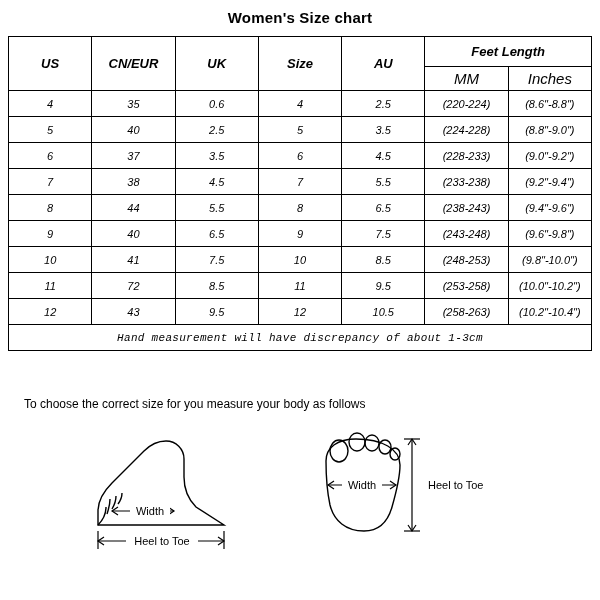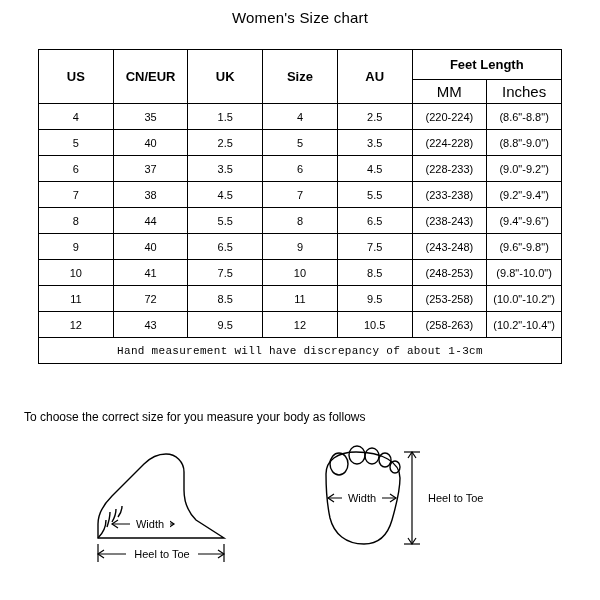--- a/index.html
+++ b/index.html
@@ -12,29 +12,30 @@
     overflow: hidden;
   }
   .page {
     width: 600px; height: 600px;
     position: relative;
     padding: 0 8px;
   }
   .title {
     text-align: center;
     font-size: 15px;
-    font-weight: normal;
+    font-weight: bold;
     padding: 9px 0 7px 0;
     letter-spacing: 0.2px;
   }
   table.size-chart {
     border-collapse: collapse;
-    width: 524px;
-    margin: 16px auto;
+    width: 584px;
+    margin: 3px auto;
     table-layout: fixed;
+    font-style: italic;
   }
   table.size-chart th, table.size-chart td {
     border: 1px solid #000;
     text-align: center;
     font-size: 11px;
     height: 26px;
     padding: 0;
     font-weight: normal;
   }
   table.size-chart th.hdr {
@@ -99,21 +100,21 @@
       </tr>
       <tr>
         <th class="sub">MM</th>
         <th class="sub">Inches</th>
       </tr>
     </thead>
     <tbody>
       <tr>
         <td>4</td>
         <td>35</td>
-        <td>1.5</td>
+        <td>0.6</td>
         <td>4</td>
         <td>2.5</td>
         <td>(220-224)</td>
         <td>(8.6"-8.8")</td>
       </tr>
       <tr>
         <td>5</td>
         <td>40</td>
         <td>2.5</td>
         <td>5</td>

